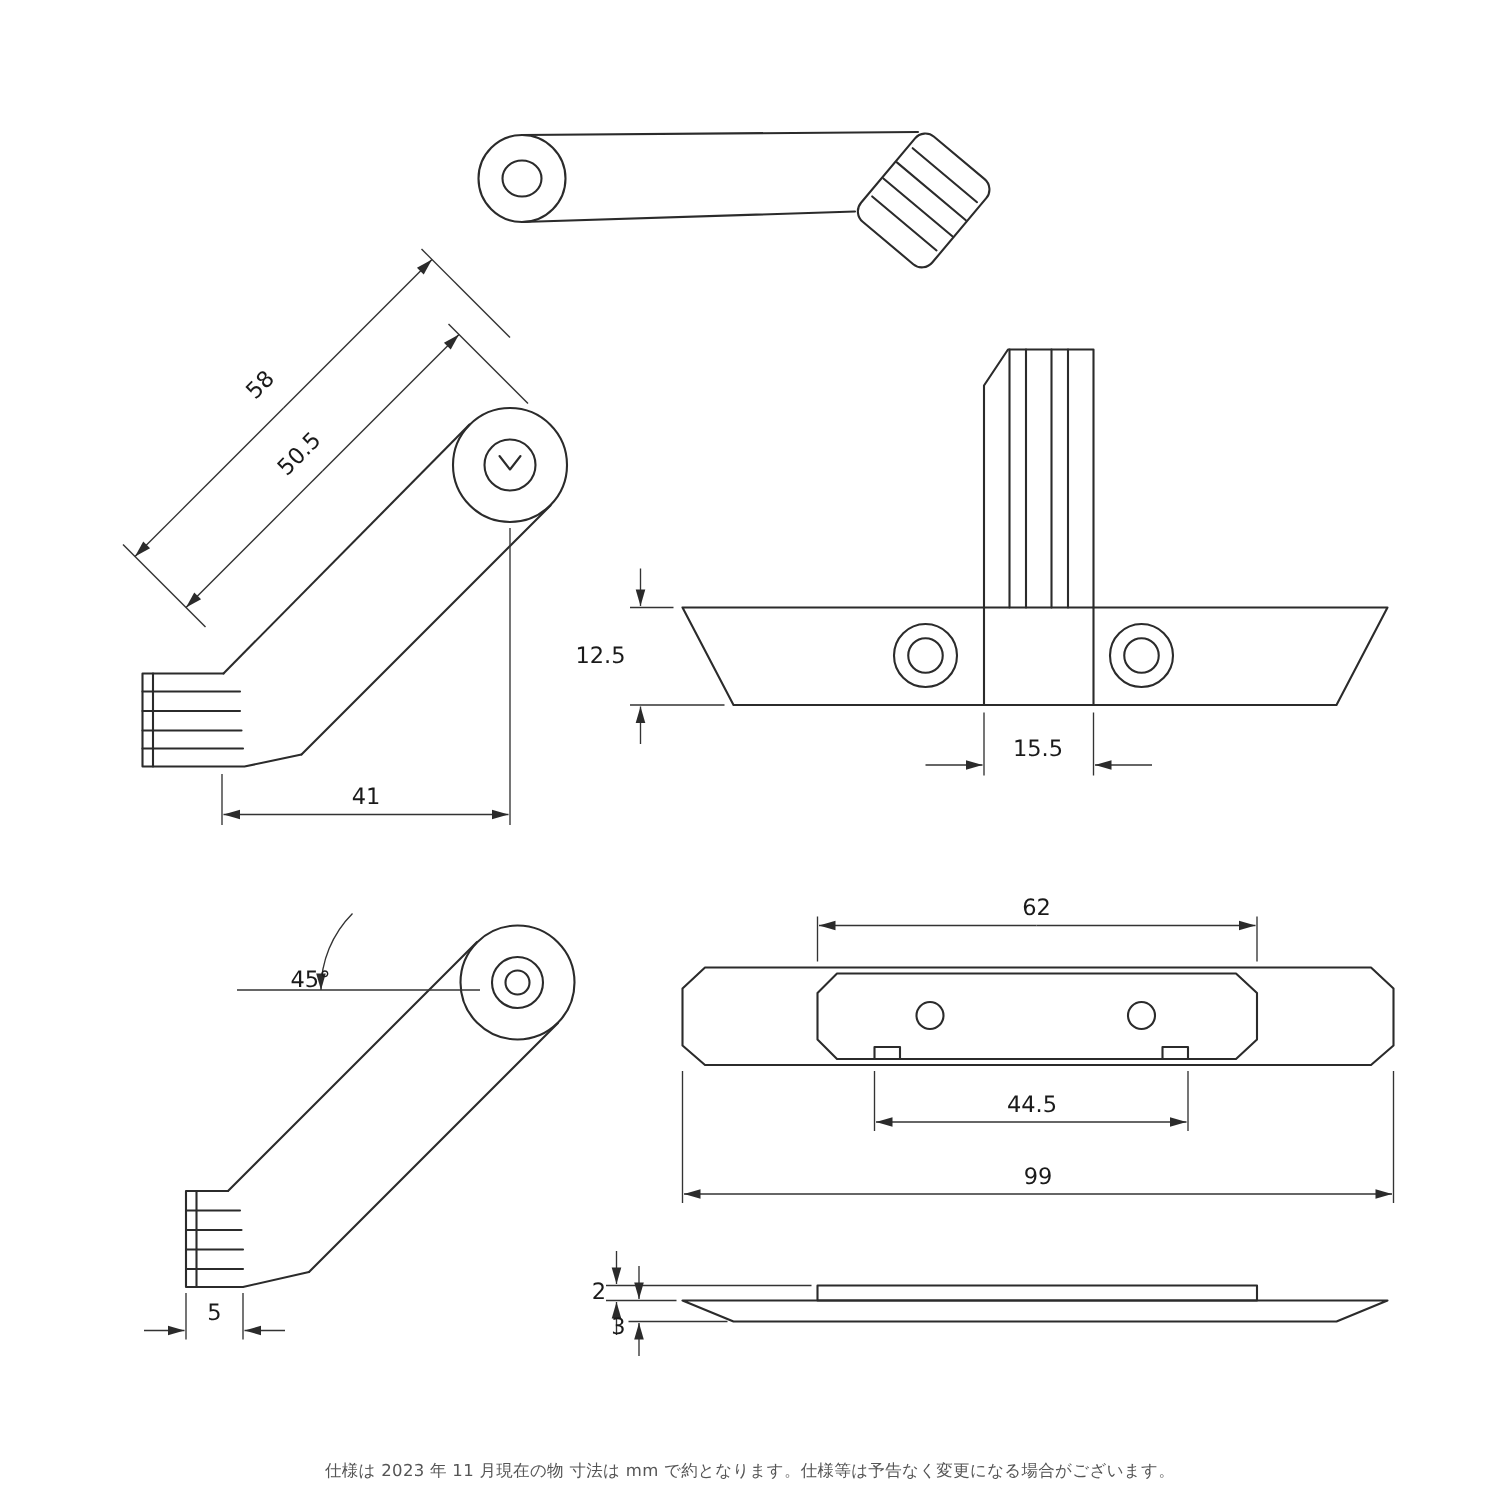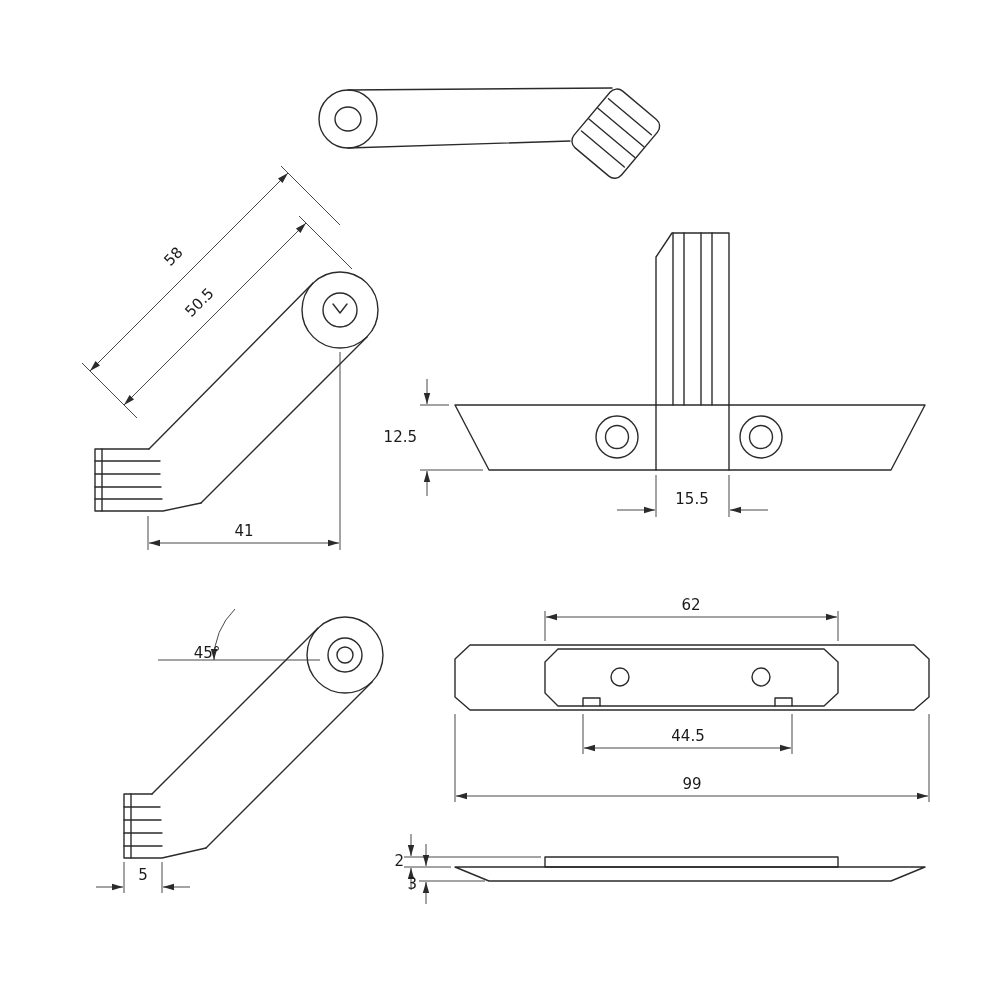--- a/index.html
+++ b/index.html
@@ -158,13 +158,14 @@
       <path d="M 485,881 L 419,881" class="dim"></path>
       <path d="M 411,834 L 411,856" class="dim" marker-end="url(#arr)"></path>
       <path d="M 411,890 L 411,868" class="dim" marker-end="url(#arr)"></path>
       <text class="dimtxt" x="404" y="866" text-anchor="end">2</text>
       <path d="M 426,844 L 426,866" class="dim" marker-end="url(#arr)"></path>
       <path d="M 426,904 L 426,882" class="dim" marker-end="url(#arr)"></path>
       <text class="dimtxt" x="417" y="889" text-anchor="end">3</text>
     </g>
   </svg>
 
+  <div class="footer">仕様は 2023 年 11 月現在の物 寸法は mm で約となります。仕様等は予告なく変更になる場合がございます。</div>
 </div>
 
 </body></html>

